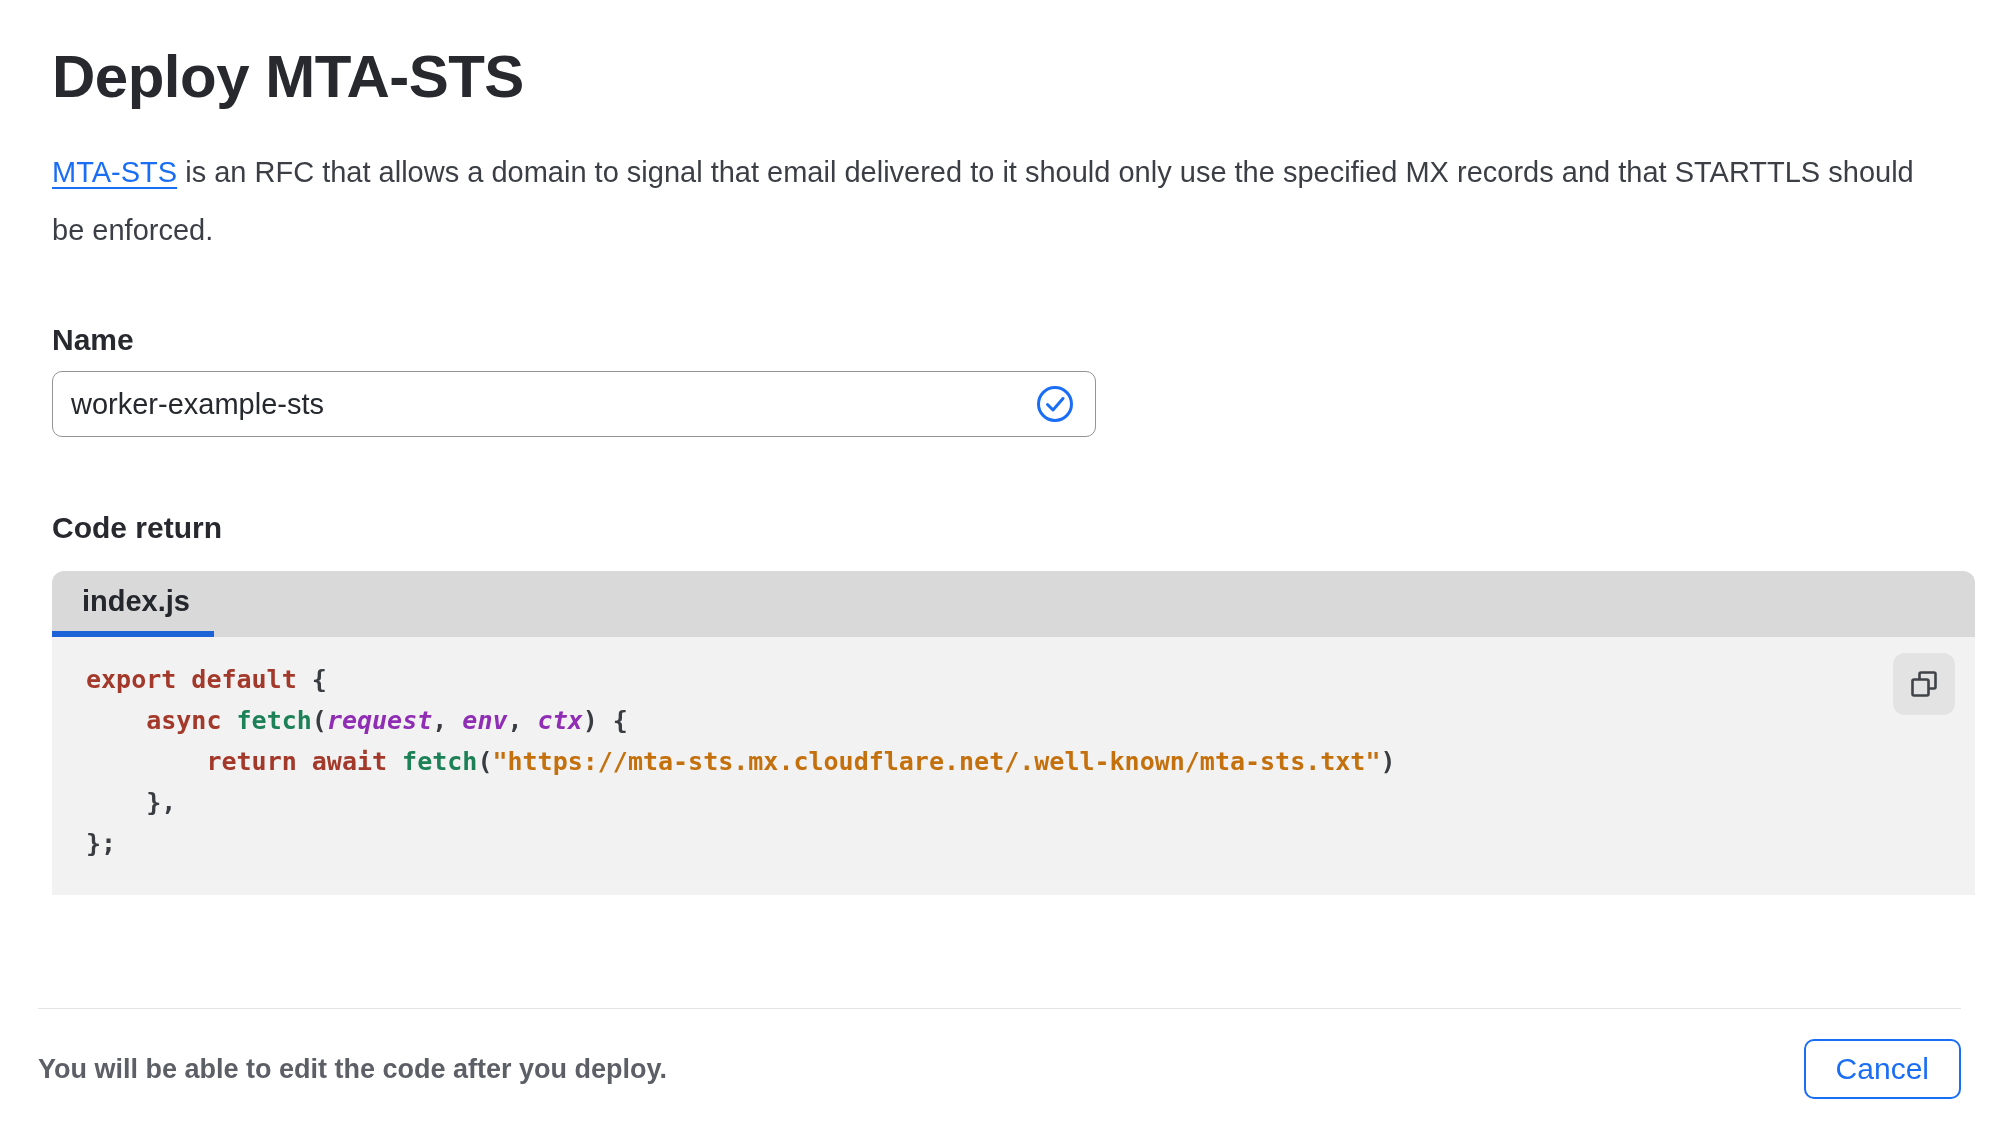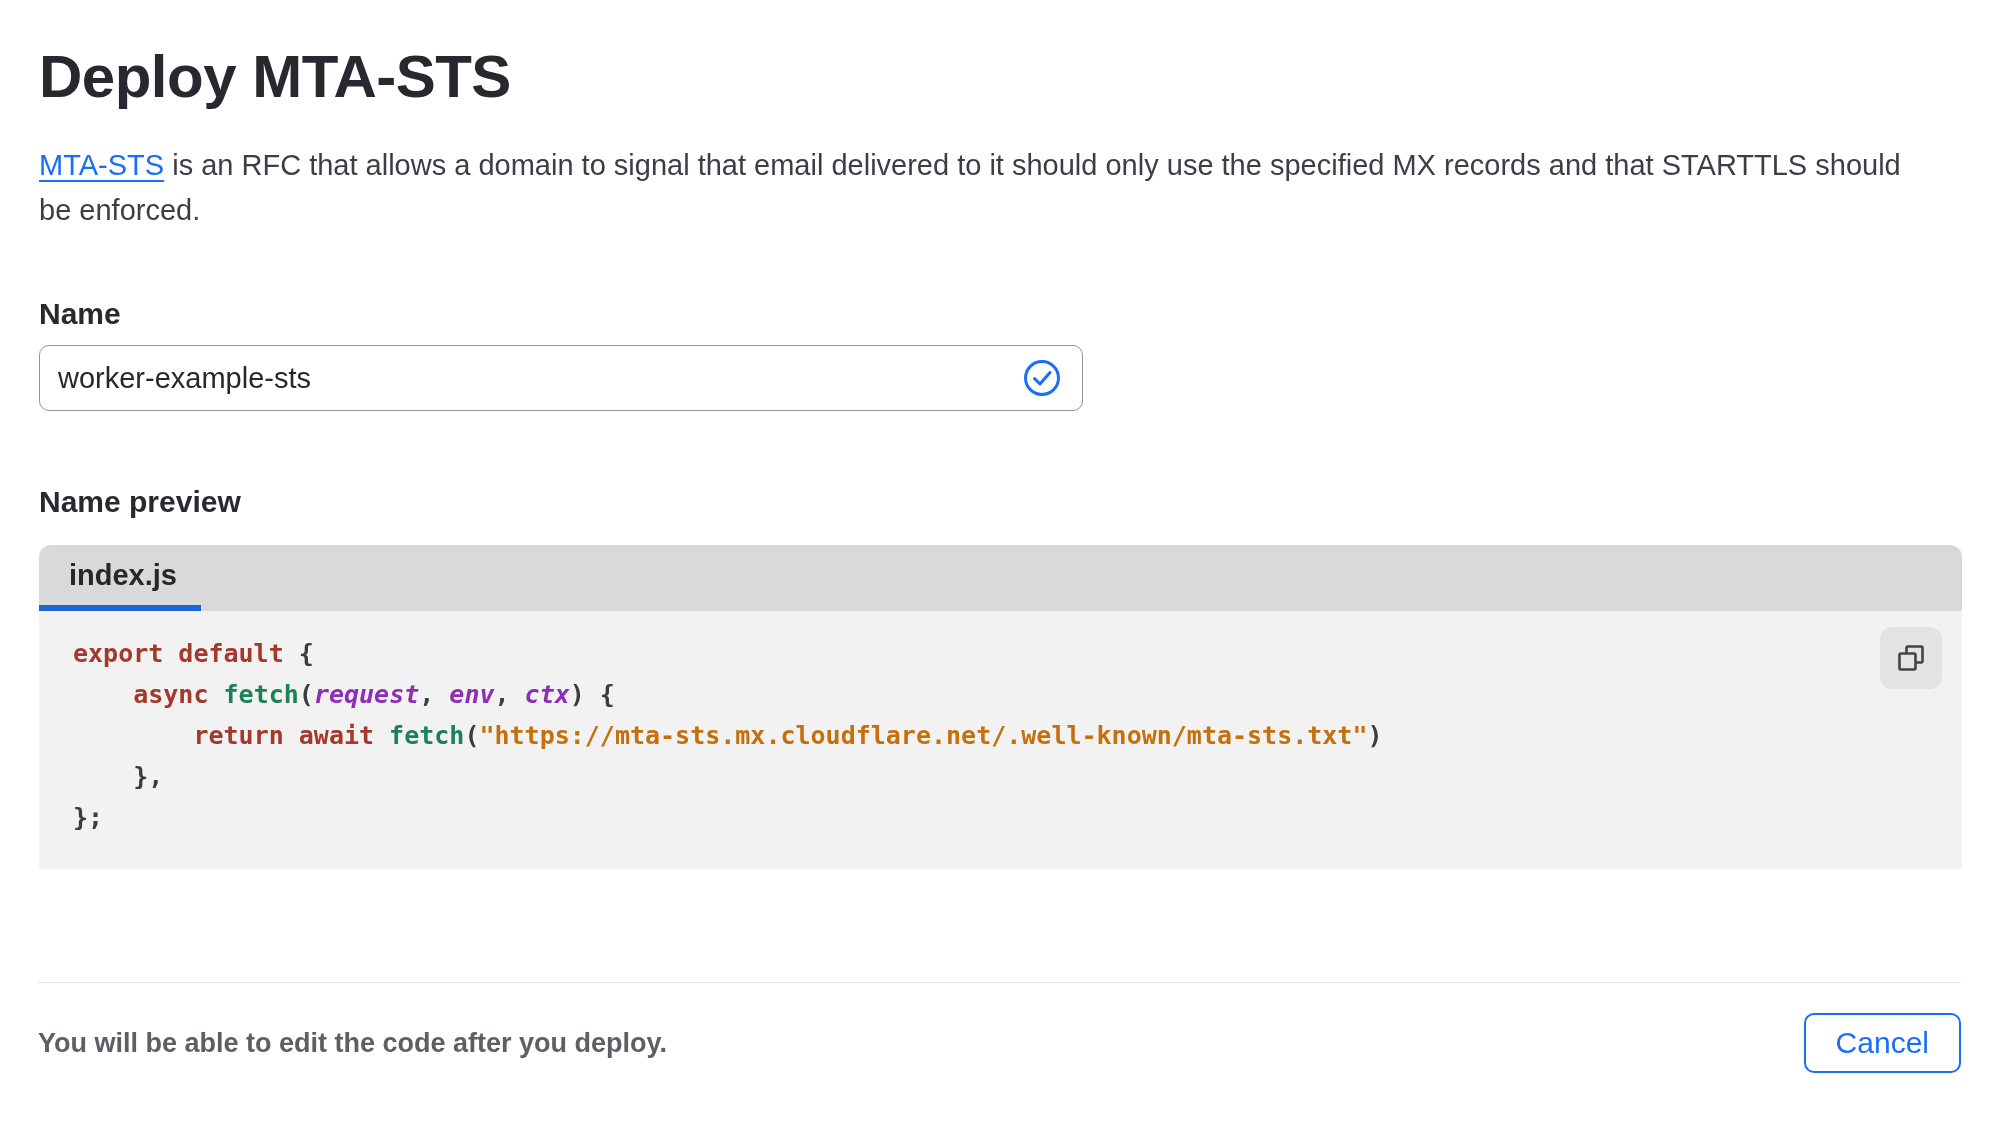--- a/index.html
+++ b/index.html
@@ -4,34 +4,34 @@
 <style>
   * { margin: 0; padding: 0; box-sizing: border-box; }
   html, body { background: #ffffff; }
   body {
     width: 1999px; height: 1138px;
     font-family: "Liberation Sans", sans-serif;
     color: #202225;
     overflow: hidden;
     position: relative;
   }
-  .container { padding: 0 39px; }
+  .container { padding: 0 52px; }
 
   
   .page-title {
     margin-top: 42px;
     font-size: 60px;
     font-weight: 700;
     letter-spacing: -0.5px;
     color: #27292e;
   }
   .description {
     margin-top: 32px;
     font-size: 29px;
-    line-height: 45px;
+    line-height: 58px;
     color: #3b3e44;
     max-width: 1900px;
   }
   .description a {
     color: var(--accent, #1a6ef5);
     text-decoration: underline;
     text-underline-offset: 5px;
     cursor: pointer;
   }
 
@@ -179,21 +179,21 @@
   <div class="name-label">Name</div>
 
   <div class="input-wrap">
     <input type="text" value="worker-example-sts" style="">
     <svg class="valid-icon" viewBox="0 0 38 38" fill="none">
       <circle cx="19" cy="19" r="16.5" stroke="#1a6ef5" stroke-width="3"></circle>
       <path d="M11.5 19.5 L17 25 L27 13.5" stroke="#1a6ef5" stroke-width="3" stroke-linecap="round" stroke-linejoin="round"></path>
     </svg>
   </div>
 
-  <div class="code-label">Name preview</div>
+  <div class="code-label">Code return</div>
 
   <div class="code-card">
     <div class="tabbar">
       <div class="tab">index.js</div>
     </div>
     <div class="code-body">
       <pre id="code-pre"><div><span class="tok-k">export default</span><span class="tok-p"> {</span></div><div><span class="tok-p">    </span><span class="tok-k">async</span><span class="tok-p"> </span><span class="tok-f">fetch</span><span class="tok-p">(</span><span class="tok-v">request</span><span class="tok-p">, </span><span class="tok-v">env</span><span class="tok-p">, </span><span class="tok-v">ctx</span><span class="tok-p">) {</span></div><div><span class="tok-p">        </span><span class="tok-k">return await</span><span class="tok-p"> </span><span class="tok-f">fetch</span><span class="tok-p">(</span><span class="tok-s">"https://mta-sts.mx.cloudflare.net/.well-known/mta-sts.txt"</span><span class="tok-p">)</span></div><div><span class="tok-p">    },</span></div><div><span class="tok-p">};</span></div></pre>
       <button class="copy-btn">
         <svg width="30" height="30" viewBox="0 0 30 30" fill="none">
           <rect x="10.5" y="3.5" width="16" height="16" rx="1.5" stroke="#404448" stroke-width="2.6"></rect>

